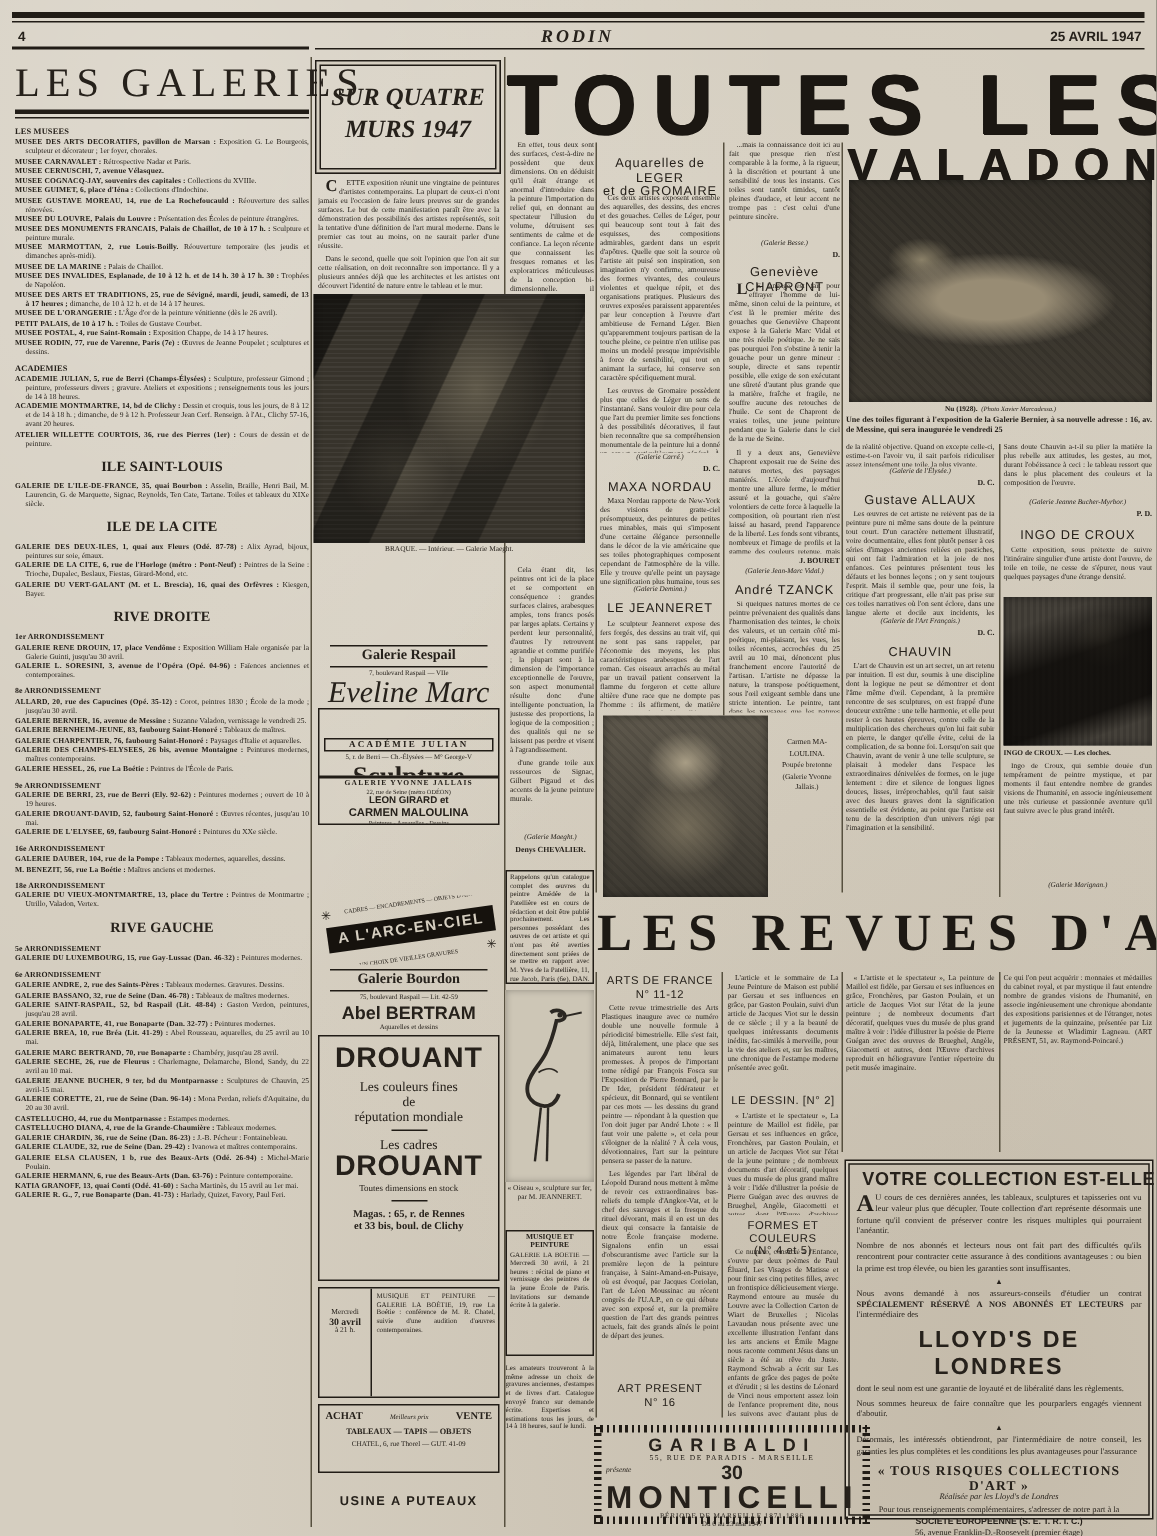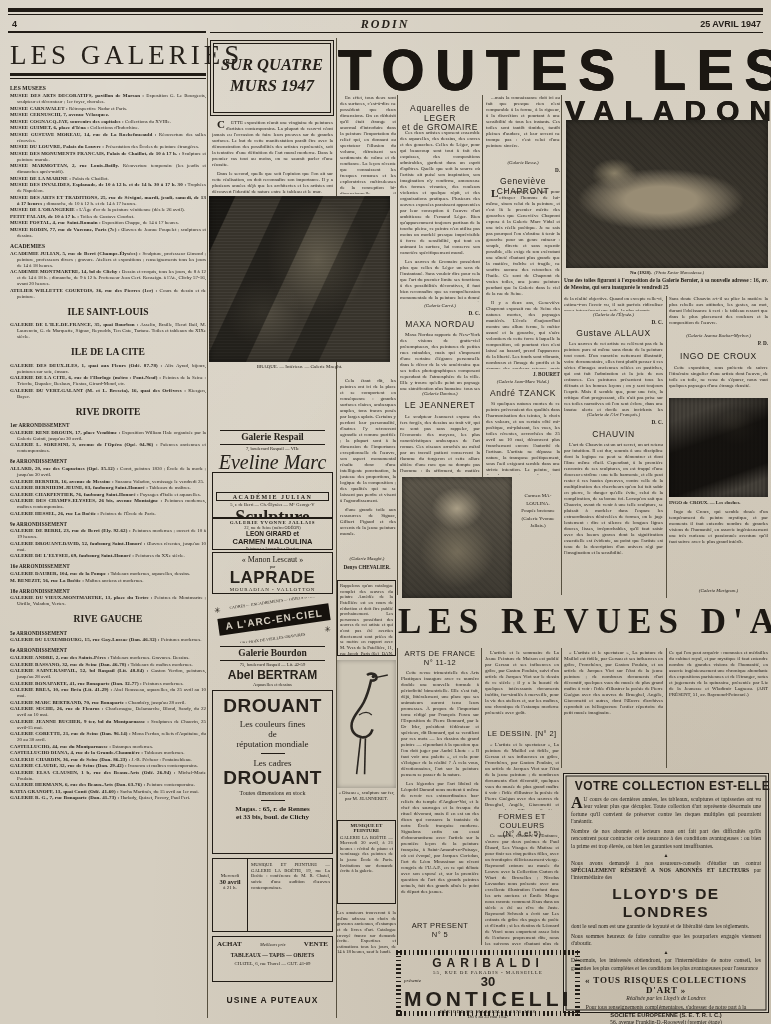--- a/index.html
+++ b/index.html
@@ -406,21 +406,21 @@
     <div>ARTS DE FRANCE</div>
       <div>N° 11-12</div>
   </div>
   <div class="abs tx" style="left:401px;top:670px;width:78px;height:248px">
 
   <p>Cette revue trimestrielle des Arts Plastiques inaugure avec ce numéro double une nouvelle formule à périodicité bimestrielle. Elle s'est fait, déjà, littéralement, une place que ses animateurs auront tenu leurs promesses. À propos de l'important tome rédigé par François Fosca sur l'Exposition de Pierre Bonnard, par le Dr Ider, président fédérateur et spécieux, dit Bonnard, qui se ventilent par ces mots — les dessins du grand peintre — répondant à la question que l'on doit juger par André Lhote : « Il faut voir une palette », et cela pour s'éloigner de la réalité ? À cela vous, dévotionnaires, l'art sur la peinture pensera se passer de la nature.</p>
       <p>Les légendes par l'art libéral de Léopold Durand nous mettent à même de revoir ces extraordinaires bas-reliefs du temple d'Angkor-Vat, et le chef des sauvages et la fresque du rituel dévorant, mais il en est un des dieux qui consacre la fantaisie de notre École française moderne. Signalons enfin un essai d'obscurantisme avec l'article sur la première leçon de la peinture française, à Saint-Amand-en-Puisaye, où est évoqué, par Jacques Coriolan, l'art de Léon Moussinac au récent congrès de l'U.A.P., en ce qui débute avec son exposé et, sur la première question de l'art des grands peintres actuels, fait des grands aînés le point de départ des jeunes.</p>
     </div>
   <div class="abs ah2" style="left:401px;top:922px;width:78px">
     <div>ART PRESENT</div>
-      <div>N° 5</div>
+      <div>N° 16</div>
   </div>
 
   <div class="abs tx" style="left:485px;top:650px;width:74px;height:78px">
       <p>L'article et le sommaire de La Jeune Peinture de Maison est publié par Gersau et ses influences en grâce, par Gaston Poulain, suivi d'un article de Jacques Viot sur le dessin de ce siècle ; il y a la beauté de quelques intéressants documents inédits, fac-similés à merveille, pour la vie des ateliers et, sur les maîtres, une chronique de l'estampe moderne présentée avec goût.</p>
     </div>
   <div class="abs ah2" style="left:485px;top:730px;width:74px">LE DESSIN. [N° 2]</div>
   <div class="abs tx" style="left:485px;top:742px;width:74px;height:68px">
       <p>« L'artiste et le spectateur », La peinture de Maillol est fidèle, par Gersau et ses influences en grâce, Fronchères, par Gaston Poulain, et un article de Jacques Viot sur l'état de la jeune peinture ; de nombreux documents d'art décoratif, quelques vues du musée de plus grand maître à voir : l'idée d'illustrer la poésie de Pierre Guégan avec des œuvres de Brueghel, Angèle, Giacometti et autres, dont l'Œuvre d'archives reproduit en héliogravure l'entier répertoire du petit musée imaginaire.</p>
     </div>
   <div class="abs ah2" style="left:485px;top:813px;width:74px">
@@ -494,27 +494,20 @@
 
   <div class="ad box" style="left:212px;top:518px;width:121px;height:32px;padding-top:1px">
     <div style="font-size:5px;font-weight:bold;letter-spacing:.8px">GALERIE YVONNE JALLAIS</div>
     <div style="font-size:4.2px">22, rue de Seine (métro ODÉON)</div>
     <div style="font-size:6.5px;font-weight:bold;font-family:'Liberation Sans',sans-serif">LEON GIRARD et</div>
     <div style="font-size:7.5px;font-weight:bold;font-family:'Liberation Sans',sans-serif">CARMEN MALOULINA</div>
     <div style="font-size:4.2px">Peintures - Aquarelles - Dessins</div>
 
   </div>
 
-  <div class="ad box" style="left:212px;top:552px;width:121px;height:42px;padding-top:2px">
-    <div style="font-size:8px">« Manon Lescaut »</div>
-    <div style="font-size:4.5px">par</div>
-    <div class="adbig">LAPRADE</div>
-    <div style="font-size:5px;letter-spacing:1px">MOURADIAN - VALLOTTON</div>
-    <div style="font-size:4.5px">41, rue de Seine — DAN. 43-07</div>
-  </div>
 
   <div class="ad" style="left:212px;top:597px;width:121px;height:46px">
     <div style="position:absolute;left:2px;top:2px;font-size:4px;transform:rotate(-8deg);width:117px">CADRES — ENCADREMENTS — OBJETS D'ART</div>
     <div class="arc">A L'ARC-EN-CIEL</div>
     <div style="position:absolute;left:2px;top:9px;font-size:8px">✳</div>
     <div style="position:absolute;right:2px;bottom:9px;font-size:8px">✳</div>
     <div style="position:absolute;left:2px;bottom:2px;font-size:4px;transform:rotate(-8deg);width:117px">UN CHOIX DE VIEILLES GRAVURES</div>
   </div>
 
   <div class="ad" style="left:212px;top:644px;width:121px;height:44px">

